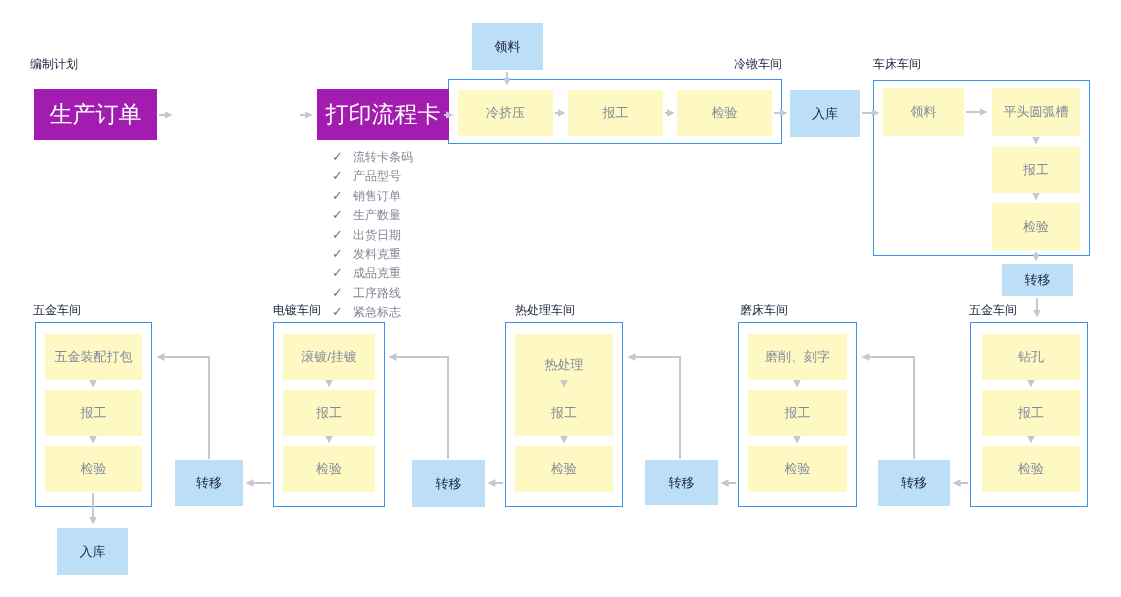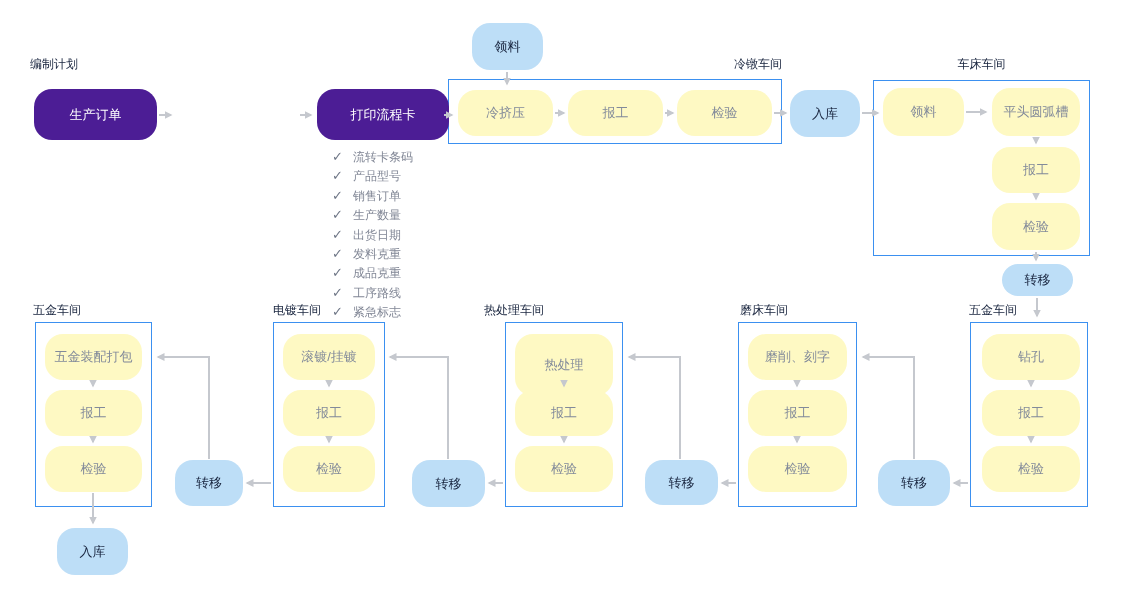--- a/index.html
+++ b/index.html
@@ -1,24 +1,24 @@
 <!DOCTYPE html>
 <html><head>
 <meta charset="utf-8">
 <style>
   html,body{margin:0;padding:0;background:#fff;}
   #canvas{position:relative;width:1121px;height:597px;background:#fff;overflow:hidden;
           font-family:"Liberation Sans","DejaVu Sans",sans-serif;}
   .ws-label{position:absolute;font-size:12px;color:#17233d;line-height:14px;white-space:nowrap;}
   .container{position:absolute;border:1px solid #3b90f0;background:#fff;box-sizing:border-box;z-index:1;}
   .node{position:absolute;display:flex;align-items:center;justify-content:center;
-        font-size:13px;white-space:nowrap;z-index:2;box-sizing:border-box;border-radius:18px;}
+        font-size:13px;white-space:nowrap;z-index:2;box-sizing:border-box;}
   .node.light{background:#fef9c3;color:#828a9a;}
   .node.medium{background:#bddef7;color:#17233d;}
-  .node.primary{background:#4c1d95;color:#ffffff;font-size:13px;}
+  .node.primary{background:#a21caf;color:#ffffff;font-size:23px;}
   .check-row{position:absolute;display:flex;align-items:center;font-size:12px;color:#808695;
              line-height:16px;z-index:2;white-space:nowrap;}
   .check-row .tick{color:#6e7686;font-weight:bold;width:15px;margin-right:6px;font-size:13px;}
   #connectors{position:absolute;left:0;top:0;width:1121px;height:597px;z-index:3;pointer-events:none;}
 </style>
 </head>
 <body>
 
 <div id="canvas">
 
@@ -66,21 +66,21 @@
   <div class="node medium" style="left:472px;top:23px;width:71px;height:47px;">领料</div>
 
   <div class="ws-label" style="left:448px;top:57px;width:334px;text-align:right;">冷镦车间</div>
   <div class="container" style="left:448px;top:79px;width:334px;height:65px;"></div>
   <div class="node light" style="left:458px;top:90px;width:95px;height:46px;">冷挤压</div>
   <div class="node light" style="left:568px;top:90px;width:95px;height:46px;">报工</div>
   <div class="node light" style="left:677px;top:90px;width:95px;height:46px;">检验</div>
 
   <div class="node medium" style="left:790px;top:90px;width:70px;height:47px;">入库</div>
 
-  <div class="ws-label" style="left:873px;top:57px;width:217px;text-align:center;">车床车间</div>
+  <div class="ws-label" style="left:873px;top:57px;width:217px;text-align:left;">车床车间</div>
   <div class="container" style="left:873px;top:80px;width:217px;height:176px;"></div>
   <div class="node light" style="left:883px;top:88px;width:81px;height:48px;">领料</div>
   <div class="node light" style="left:992px;top:88px;width:88px;height:48px;">平头圆弧槽</div>
   <div class="node light" style="left:992px;top:147px;width:88px;height:46px;">报工</div>
   <div class="node light" style="left:992px;top:203px;width:88px;height:47px;">检验</div>
   <div class="node medium" style="left:1002px;top:264px;width:71px;height:32px;">转移</div>
 
   <div class="ws-label" style="left:969px;top:303px;">五金车间</div>
   <div class="container" style="left:970px;top:322px;width:118px;height:185px;"></div>
   <div class="node light" style="left:982px;top:334px;width:98px;height:46px;">钻孔</div>
@@ -88,21 +88,21 @@
   <div class="node light" style="left:982px;top:446px;width:98px;height:46px;">检验</div>
   <div class="node medium" style="left:878px;top:460px;width:72px;height:46px;">转移</div>
 
   <div class="ws-label" style="left:740px;top:303px;">磨床车间</div>
   <div class="container" style="left:738px;top:322px;width:119px;height:185px;"></div>
   <div class="node light" style="left:748px;top:334px;width:99px;height:46px;">磨削、刻字</div>
   <div class="node light" style="left:748px;top:390px;width:99px;height:46px;">报工</div>
   <div class="node light" style="left:748px;top:446px;width:99px;height:46px;">检验</div>
   <div class="node medium" style="left:645px;top:460px;width:73px;height:45px;">转移</div>
 
-  <div class="ws-label" style="left:484px;top:303px;">热处理车间</div>
+  <div class="ws-label" style="left:515px;top:303px;">热处理车间</div>
   <div class="container" style="left:505px;top:322px;width:118px;height:185px;"></div>
   <div class="node light" style="left:515px;top:334px;width:98px;height:62px;">热处理</div>
   <div class="node light" style="left:515px;top:390px;width:98px;height:46px;">报工</div>
   <div class="node light" style="left:515px;top:446px;width:98px;height:46px;">检验</div>
   <div class="node medium" style="left:412px;top:460px;width:73px;height:47px;">转移</div>
 
   <div class="ws-label" style="left:273px;top:303px;">电镀车间</div>
   <div class="container" style="left:273px;top:322px;width:112px;height:185px;"></div>
   <div class="node light" style="left:283px;top:334px;width:92px;height:46px;">滚镀/挂镀</div>
   <div class="node light" style="left:283px;top:390px;width:92px;height:46px;">报工</div>

